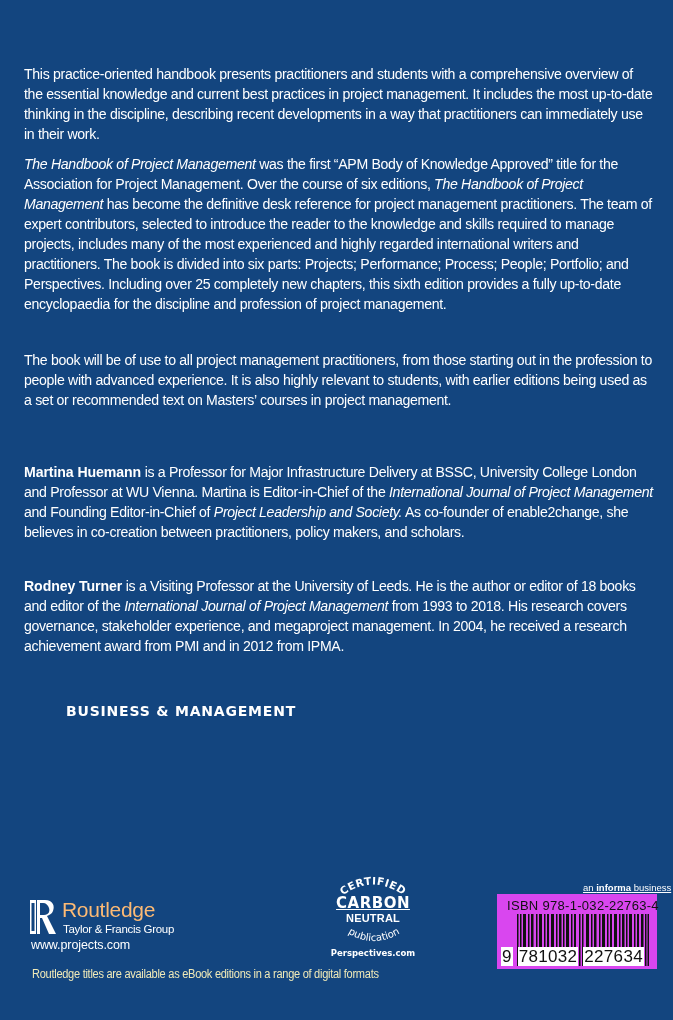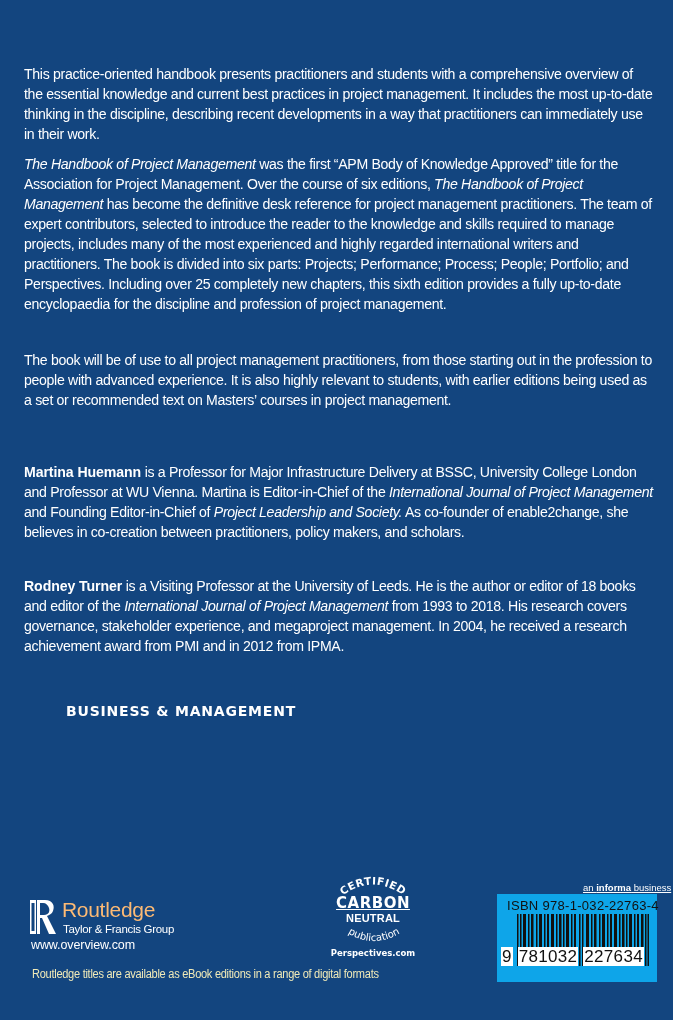--- a/index.html
+++ b/index.html
@@ -47,22 +47,22 @@
   .cn { position:absolute; left:318px; top:868px; width:110px; height:90px; text-align:center; }
   .cn-cert { position:absolute; left:0; top:6px; width:110px; }
   .cn-carbon { position:absolute; left:0; top:28px; width:110px; font-family:"DejaVu Sans", sans-serif; font-weight:bold; font-size:15px; letter-spacing:0.5px; line-height:15px;text-decoration:underline; }
   .cn-neutral { position:absolute; left:0; top:43px; width:110px; font-family:Liberation Sans, sans-serif; font-weight:bold; font-size:11px; letter-spacing:0.2px; line-height:15px; }
   .cn-pub { position:absolute; left:0; top:60px; width:110px; }
   .cn-url { position:absolute; left:0; top:80px; width:110px; font-family:"DejaVu Sans", sans-serif; font-weight:bold; font-size:8.5px; }
   
   .informa { position:absolute; left:583px; top:882px; font-size:9.5px; color:#fff; white-space:nowrap;text-decoration:underline; }
   .informa b { font-weight:bold; }
   .barcode-box {
-    position:absolute; left:497px; top:894px; width:160px; height:88px;
-    background:#0ea5e9;
+    position:absolute; left:497px; top:894px; width:160px; height:75px;
+    background:#d946ef;
   }
   .isbn-text { position:absolute; left:10px; top:4px; font-size:13px; color:#111; letter-spacing:0.3px; white-space:nowrap; }
   .bars { position:absolute; left:20px; top:20px; width:132px; height:52px; }
   .ean { position:absolute; left:4px; top:53px; font-size:17px; color:#111; white-space:nowrap; letter-spacing:0.3px; background:transparent; }
   .ean span { background:#fff; padding:0 1px; }
 </style>
 </head>
 <body>
 
 <div>
@@ -91,21 +91,21 @@
 
   <div class="logo">
     <svg class="logo-mark" viewBox="0 0 28 34">
       <rect x="0" y="0" width="6" height="34" fill="#ffffff"></rect>
       <rect x="1.5" y="3" width="3" height="28" fill="#13457f"></rect>
       <path d="M7 0 H15 C23 0 25 6 23 11 C22 14 19 15 17 16 L26 34 H19 L12 18 H10 V34 H7 Z M10 3 V15 H14 C19 15 20 11 19 8 C18 5 16 3 13 3 Z" fill="#ffffff"></path>
     </svg>
     <div class="logo-name">Routledge</div>
     <div class="logo-sub">Taylor &amp; Francis Group</div>
   </div>
-  <div class="logo-url">www.overview.com</div>
+  <div class="logo-url">www.projects.com</div>
   <div class="ebook-note">Routledge titles are available as eBook editions in a range of digital formats</div>
 
   <div class="cn">
     <svg class="cn-cert" viewBox="0 0 110 26" width="110" height="26">
       <defs>
           <path id="arcTop" d="M20 25 Q55 -4 90 25"></path>
         </defs>
       <text font-family="DejaVu Sans, sans-serif" font-weight="bold" font-size="10.5" fill="#ffffff" letter-spacing="0.5">
         <textPath href="#arcTop" startOffset="50%" text-anchor="middle" id="cn-cert-text">CERTIFIED</textPath>
       </text>

